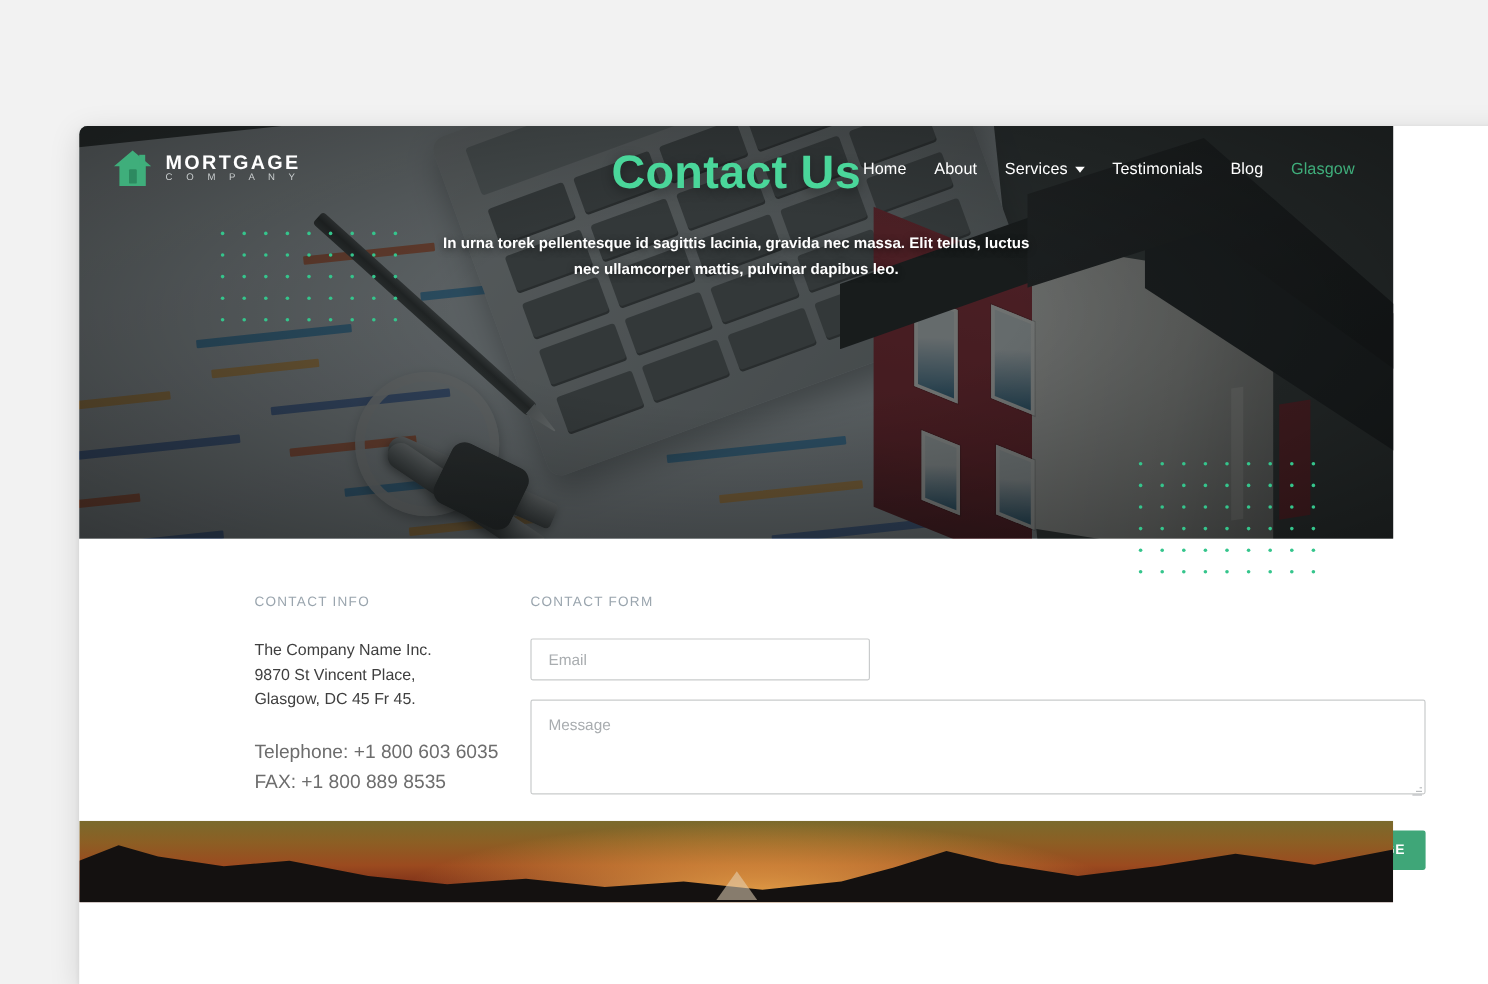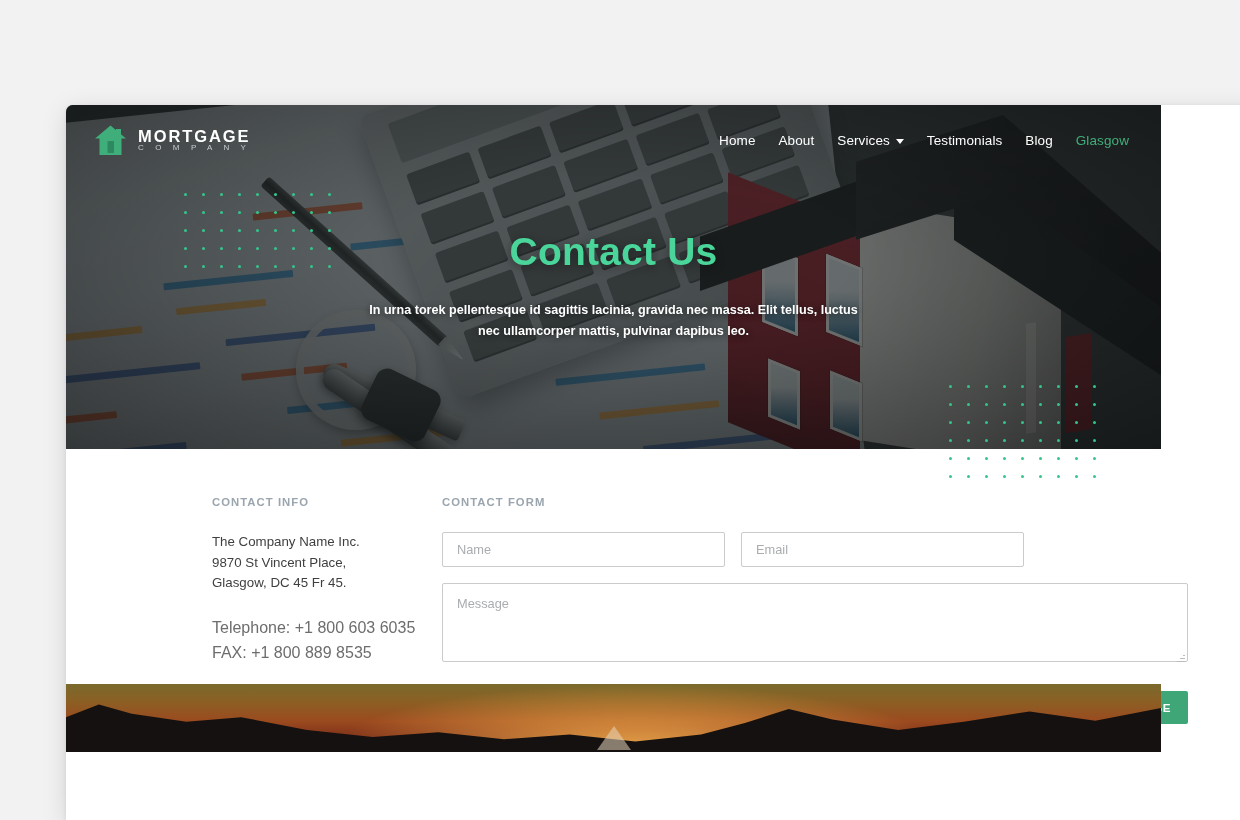--- a/index.html
+++ b/index.html
@@ -112,32 +112,32 @@
     border-top:5px solid #ffffff;display:inline-block;margin-top:2px;}
 
   
   .dots{position:absolute;z-index:5;display:grid;}
   .dots span{width:3px;height:3px;border-radius:50%;background:#35c58c;justify-self:center;align-self:center;}
   #dots-left{left:110px;top:80px;grid-template-columns:repeat(9,18px);grid-template-rows:repeat(5,18px);}
   #dots-right{left:875px;top:272px;grid-template-columns:repeat(9,18px);grid-template-rows:repeat(6,18px);}
 
   
   .hero-copy{position:absolute;left:0;top:0;width:1095px;height:344px;z-index:5;
-    display:flex;flex-direction:column;align-items:center;justify-content:center;padding-top:18px;box-sizing:border-box;}
+    display:flex;flex-direction:column;align-items:center;justify-content:flex-start;padding-top:18px;box-sizing:border-box;}
   .hero-title{color:#4ad69a;font-size:39px;font-weight:bold;letter-spacing:.2px;margin:0 0 26px 0;
     text-shadow:0 2px 10px rgba(0,0,0,.4);}
   .hero-sub{color:#ffffff;font-size:12.6px;font-weight:bold;line-height:1.65;text-align:center;
     width:500px;margin:0;text-shadow:0 1px 6px rgba(0,0,0,.55);}
 
   
   .contact{background:#ffffff;padding:47px 0 0 0;position:relative;height:303px;box-sizing:border-box;}
   .wrap{display:flex;padding-left:146px;padding-right:92px;}
   .col-info{width:230px;}
   .col-form{flex:1;margin-left:0;}
-  .sec-head{color:#9aa5ae;font-size:11.3px;font-weight:bold;letter-spacing:1.05px;margin:0 0 24px 0;}
+  .sec-head{color:#9aa5ae;font-size:11.3px;font-weight:normal;letter-spacing:1.05px;margin:0 0 24px 0;}
   .addr{color:#3f3f3f;font-size:13.3px;font-weight:normal;line-height:1.55;margin:0 0 22px 0;}
   .tel{color:#6d6d6d;font-size:16px;line-height:1.55;margin:0 0 26px 0;}
   .mailrow{color:#6d6d6d;font-size:13.2px;}
   .mailrow a{color:#3fc08d;text-decoration:none;margin-left:6px;}
 
   .row2{display:flex;gap:16px;}
   .fld{
     box-sizing:border-box;border:1px solid #c9cbcc;background:#fff;border-radius:2px;
     font-family:"Liberation Sans", sans-serif;font-size:12.8px;color:#333;
     padding:0 14px;outline:none;
@@ -430,21 +430,20 @@
           </p>
           <p class="mailrow">
             <span>E-mail:</span><a href="#">mail@yourdomain.com</a>
           </p>
         </div>
 
         <div class="col-form">
           <h2 class="sec-head">CONTACT FORM</h2>
 
           <div class="row2">
-            <input class="fld half" type="text" placeholder="Name" style="">
             <input class="fld half" type="text" placeholder="Email" style="">
           </div>
 
           <div class="msgwrap">
             <textarea class="fld msg" placeholder="Message" style=""></textarea>
             <span class="resize-grip">
                 <i></i>
                 <i></i>
                 <i></i>
               </span>

